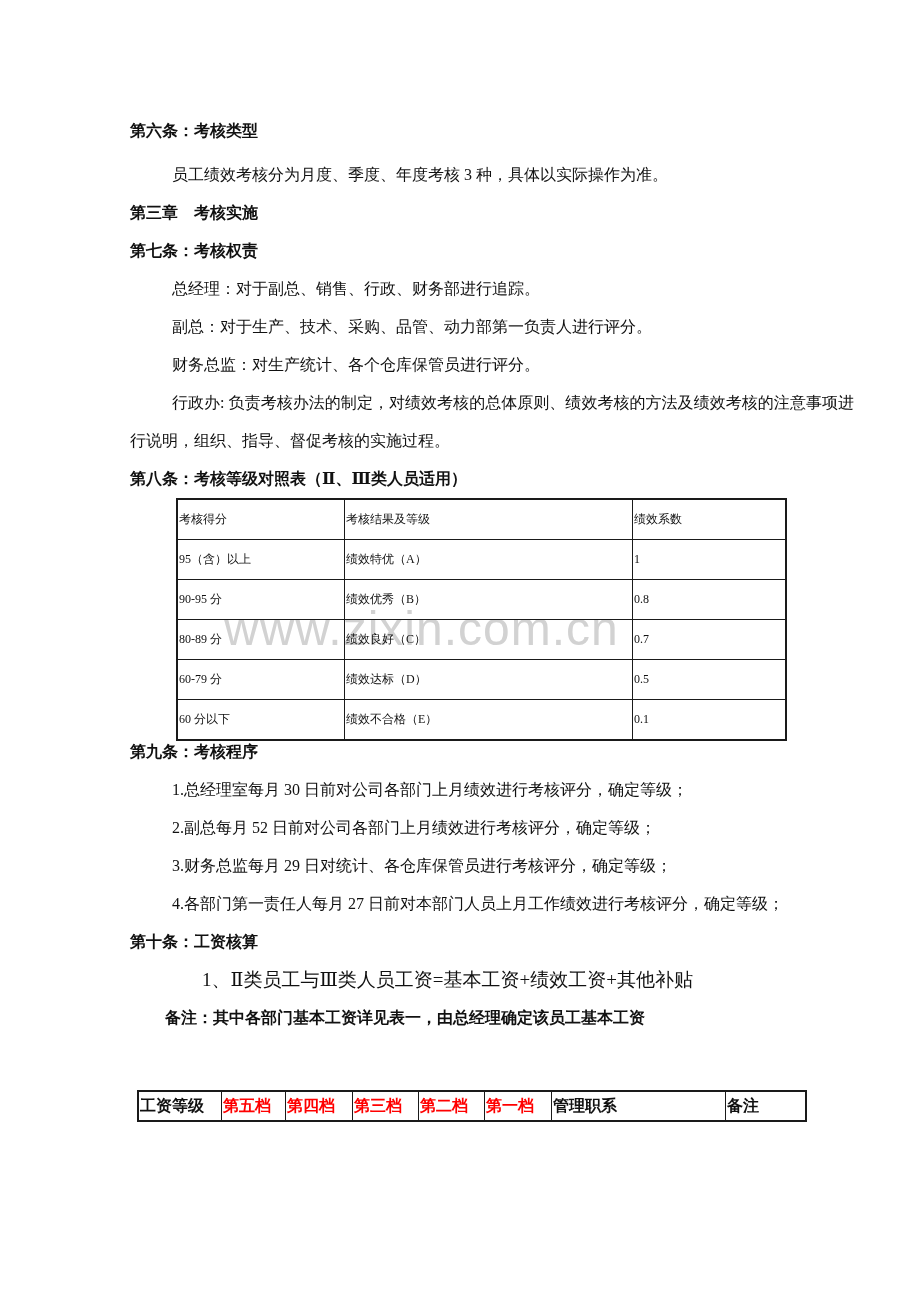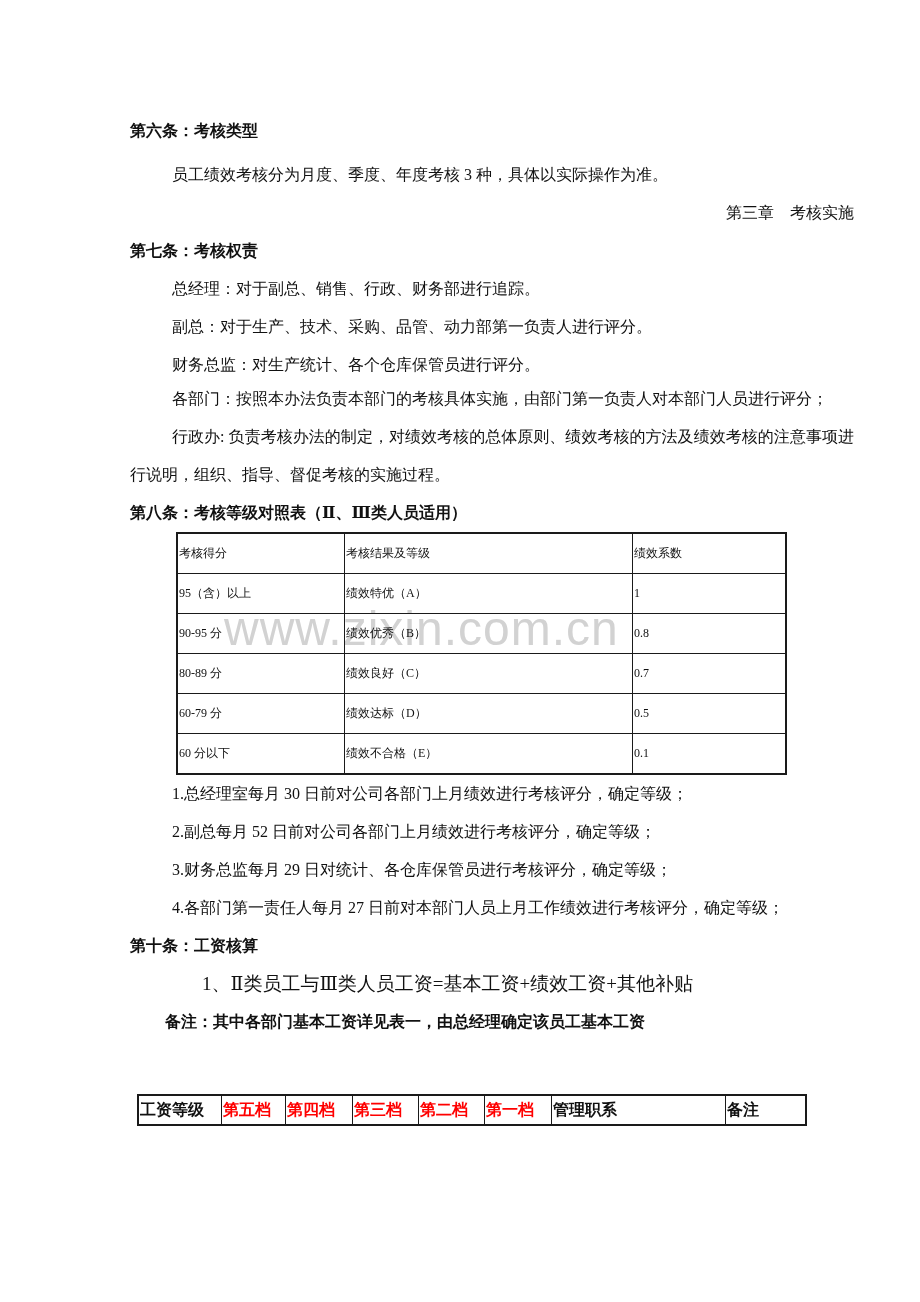--- a/index.html
+++ b/index.html
@@ -23,22 +23,22 @@
   }
   .content{
     position:relative;z-index:1;
     padding:112px 66px 0 130px;
   }
   .content p{margin:0;line-height:38px;font-size:16px;}
   .h{font-weight:bold;}
   .indent{text-indent:42px;text-align:justify;}
   .chapter{
     margin:30px 0 2px 0;
-    font-size:21px;font-weight:normal;
-    text-align:right;line-height:38px;
+    font-size:21px;font-weight:bold;
+    text-align:left;line-height:38px;
   }
   .mt-n4{margin-top:-4px !important;}
   .mt-n8{margin-top:-8px !important;}
   table{border-collapse:collapse;table-layout:fixed;}
   .grade-table{
     margin-left:46px;
     width:599px;
     border:2px solid #1a1a1a;
   }
   .grade-table td{
@@ -93,21 +93,20 @@
 
     <p class="h">第六条：考核类型</p>
     <p class="indent" style="margin-top:6px">员工绩效考核分为月度、季度、年度考核 3 种，具体以实际操作为准。</p>
 
     <p class="chapter">第三章　考核实施</p>
 
     <p class="h">第七条：考核权责</p>
     <p class="indent">总经理：对于副总、销售、行政、财务部进行追踪。</p>
     <p class="indent">副总：对于生产、技术、采购、品管、动力部第一负责人进行评分。</p>
     <p class="indent">财务总监：对生产统计、各个仓库保管员进行评分。</p>
-    <p class="indent mt-n4">各部门：按照本办法负责本部门的考核具体实施，由部门第一负责人对本部门人员进行评分；</p>
     <p class="indent">行政办: 负责考核办法的制定，对绩效考核的总体原则、绩效考核的方法及绩效考核的注意事项进行说明，组织、指导、督促考核的实施过程。</p>
 
     <p class="h">第八条：考核等级对照表（Ⅱ、Ⅲ类人员适用）</p>
 
     <table class="grade-table">
       <tbody>
         <tr>
           <td class="gt-c1">考核得分</td>
           <td class="gt-c2">考核结果及等级</td>
           <td class="gt-c3">绩效系数</td>
@@ -133,20 +132,21 @@
           <td>0.5</td>
         </tr>
         <tr>
           <td>60 分以下</td>
           <td>绩效不合格（E）</td>
           <td>0.1</td>
         </tr>
       </tbody>
     </table>
 
+    <p class="h mt-n8">第九条：考核程序</p>
     <p class="indent">1.总经理室每月 30 日前对公司各部门上月绩效进行考核评分，确定等级；</p>
     <p class="indent">2.副总每月 52 日前对公司各部门上月绩效进行考核评分，确定等级；</p>
     <p class="indent">3.财务总监每月 29 日对统计、各仓库保管员进行考核评分，确定等级；</p>
     <p class="indent">4.各部门第一责任人每月 27 日前对本部门人员上月工作绩效进行考核评分，确定等级；</p>
 
     <p class="h">第十条：工资核算</p>
     <p class="formula">1、Ⅱ类员工与Ⅲ类人员工资=基本工资+绩效工资+其他补贴</p>
     <p class="note">备注：其中各部门基本工资详见表一，由总经理确定该员工基本工资</p>
 
     <table class="salary-table">

